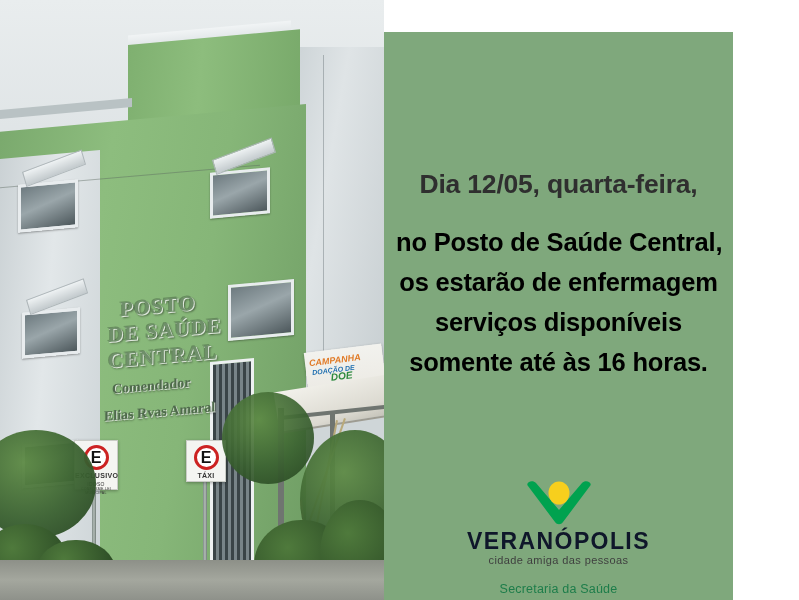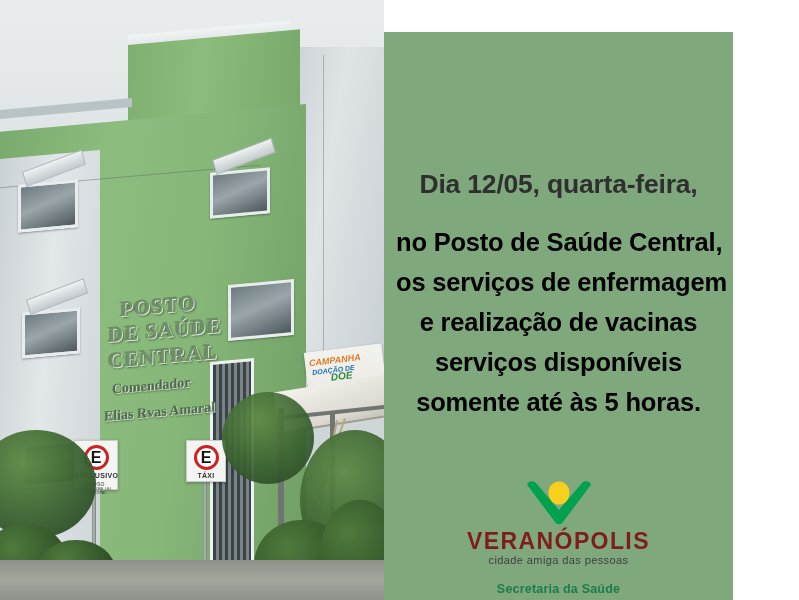--- a/index.html
+++ b/index.html
@@ -220,36 +220,36 @@
 
   
   #logo-block{
     position:absolute; left:0; right:0; top:448px; text-align:center;
   }
   #mark{
     position:relative; width:74px; height:46px; margin:0 auto 2px auto;
   }
   #mark svg{ display:block; }
   #wordmark{
-    color:#7f1d1d;
+    color:#0f172a;
     font-weight:700;
     font-size:23px;
     letter-spacing:1.4px;
     line-height:26px;
   }
   #tagline{
     color:#3f3f3f;
     font-size:11px;
     letter-spacing:.4px;
     line-height:15px;
     margin-top:-1px;
   }
   #dept{
     color:#1d7d4a;
-    font-weight:700;
+    font-weight:400;
     font-size:12.5px;
     letter-spacing:.2px;
     margin-top:14px;
   }
 </style>
 </head>
 <body>
 
 <div id="poster">
 
@@ -322,24 +322,23 @@
     <div class="bush" style="left:254px; top:520px; width:96px; height:92px;"></div>
     <div class="bush" style="left:320px; top:500px; width:80px; height:110px;"></div>
     <div class="ground"></div>
   </div>
 
   <div id="panel">
 
     <div id="message">
       <span class="line headline">Dia 12/05, quarta-feira,</span>
       <span class="line">no Posto de Saúde Central,</span>
-      <span class="line">os serviços de enfermagem</span>
-      <span class="line">e realização de vacinas</span>
+      <span class="line">os estarão de enfermagem</span>
       <span class="line">serviços disponíveis</span>
-      <span class="line">somente até às 5 horas.</span>
+      <span class="line">somente até às 16 horas.</span>
     </div>
 
     <div id="logo-block">
       <div id="mark">
         <svg width="74" height="46" viewBox="0 0 74 46" xmlns="http://www.w3.org/2000/svg">
           <path d="M6 6 C3 3 10 -1 14 3 L37 30 L60 3 C64 -1 71 3 68 6 L41 42 C39 45 35 45 33 42 Z" fill="#00a24f"></path>
           <ellipse cx="37" cy="13" rx="10.5" ry="11.5" fill="#f7cf1d"></ellipse>
         </svg>
       </div>
       <div id="wordmark">VERANÓPOLIS</div>

